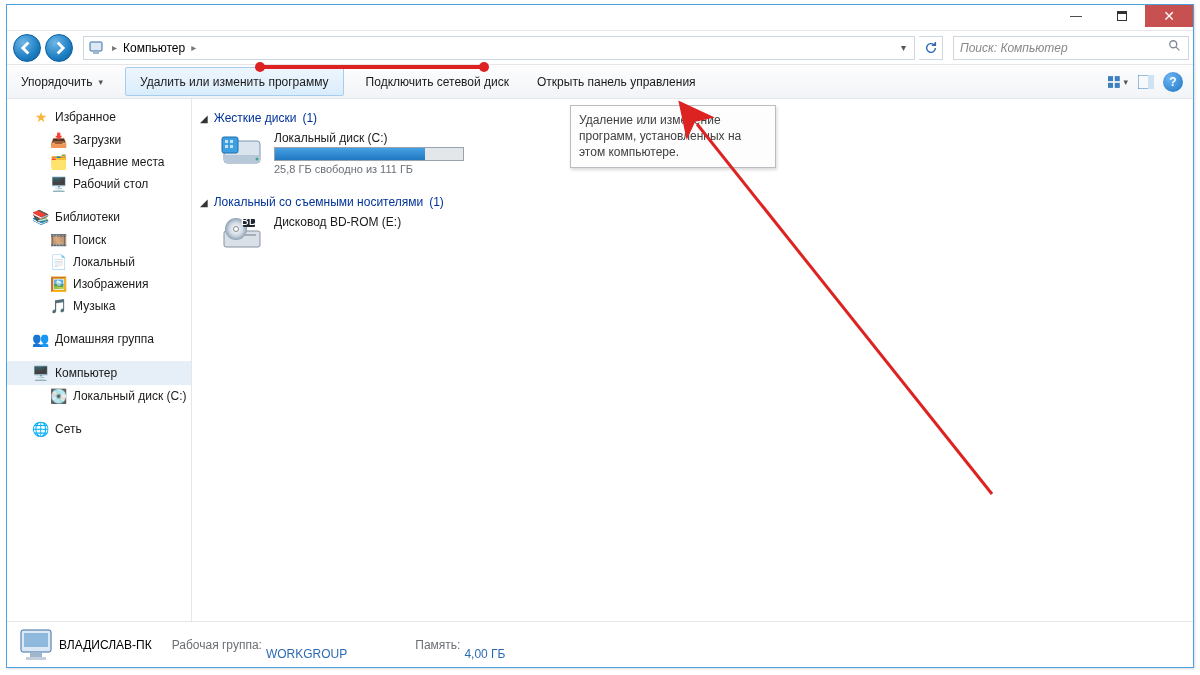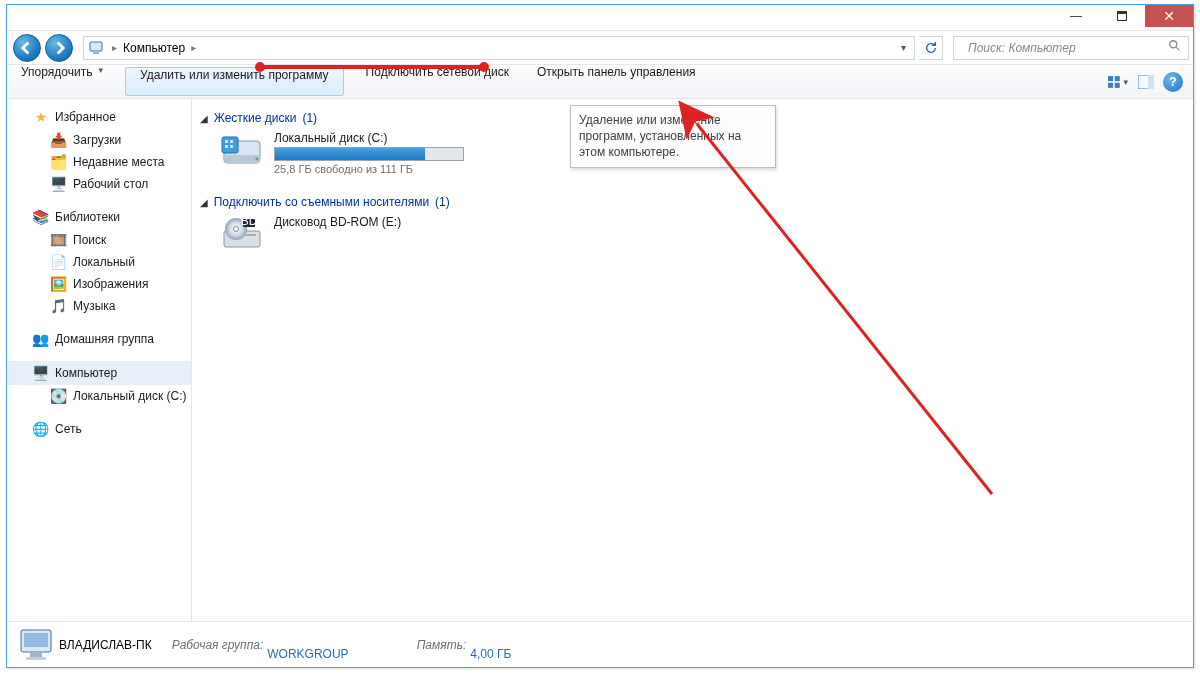--- a/index.html
+++ b/index.html
@@ -37,28 +37,28 @@
   .crumb-sep { color:#777; font-size:10px; }
   .bc-drop { margin-left:auto; font-size:10px; color:#555; padding:0 4px; }
   .refreshbtn {
     width:24px; height:24px; border:1px solid #cfd7de; border-left:none;
     display:flex; align-items:center; justify-content:center; color:#2c6bb3;
   }
   .searchbox {
     width:236px; height:24px; border:1px solid #cfd7de; margin-left:6px;
     display:flex; align-items:center; padding:0 6px; color:#888;
   }
-  .searchbox span.ph { flex:1; font-style:italic;margin-left:8px; }
+  .searchbox span.ph { flex:1; font-style:italic; }
   .toolbar {
     height:34px; background:linear-gradient(#fdfdfe,#f2f4f7);
     border-bottom:1px solid #e2e6eb;
     display:flex; align-items:stretch;
   }
   .tool-item {
-    display:flex; padding:0 14px; color:#1a1a1a;
+    display:flex; align-items:center; padding:0 14px; color:#1a1a1a;
     border-right:0; white-space:nowrap;
   }
   .tool-item.drop::after { content:"▾"; font-size:9px; color:#555; margin-left:6px; }
   .tool-item.highlight {
     background:linear-gradient(#eef6fe,#d9ecfb);
     border:1px solid #a7cdee; margin:2px 8px;
     border-radius:2px;
   }
   .tool-right { margin-left:auto; display:flex; align-items:center; gap:6px; padding-right:10px; }
   .tr-ic { width:22px; height:22px; display:flex; align-items:center; justify-content:center; color:#3a6ea5; border:1px solid transparent; }
@@ -115,21 +115,21 @@
   }
   .redbar::before { left:-4px; }
   .redbar::after  { right:-4px; }
   .arrow-svg { position:absolute; left:0; top:0; pointer-events:none; z-index:6; }
   .statusbar {
     height:46px; border-top:1px solid #e6e6e6; display:flex; align-items:center;
     padding:4px 10px; 
   }
   .pc-icon { width:42px; height:42px; display:flex; align-items:center; justify-content:center; }
   .status-line { display:flex; align-items:center; gap:4px; }
-  .sb-label { color:#6a6f76;font-style:italic; }
+  .sb-label { color:#6a6f76; }
   .sb-val { color:#2c6bb3;margin-top:18px; }
   .sb-val.plain{ color:#1a1a1a; }
 </style>
 </head>
 <body>
 
 <div class="window">
 
   <div class="titlebar">
     <div class="tb-btn">
@@ -317,21 +317,21 @@
           <span style="color:#1a1a1a">Локальный диск (C:)</span>
           <div class="capacity-bar">
             <div class="capacity-fill"></div>
           </div>
           <span class="capacity-text">25,8 ГБ свободно из 111 ГБ</span>
         </div>
       </div>
 
       <div class="section-hdr" style="margin-top:6px">
         <span class="caret">◢</span>
-        <span>Подключить со съемными носителями</span>
+        <span>Локальный со съемными носителями</span>
         <span class="count">(1)</span>
       </div>
 
       <div class="drive-row">
         <div class="drive-ic">
           <svg width="44" height="44" viewBox="0 0 44 44">
             <rect x="4" y="16" width="36" height="16" rx="2" fill="#d9e0e7" stroke="#8993a0"></rect>
             <rect x="8" y="19" width="28" height="2" fill="#a6aeb8"></rect>
             <circle cx="16" cy="14" r="11" fill="url(#g)"></circle>
             <defs>

